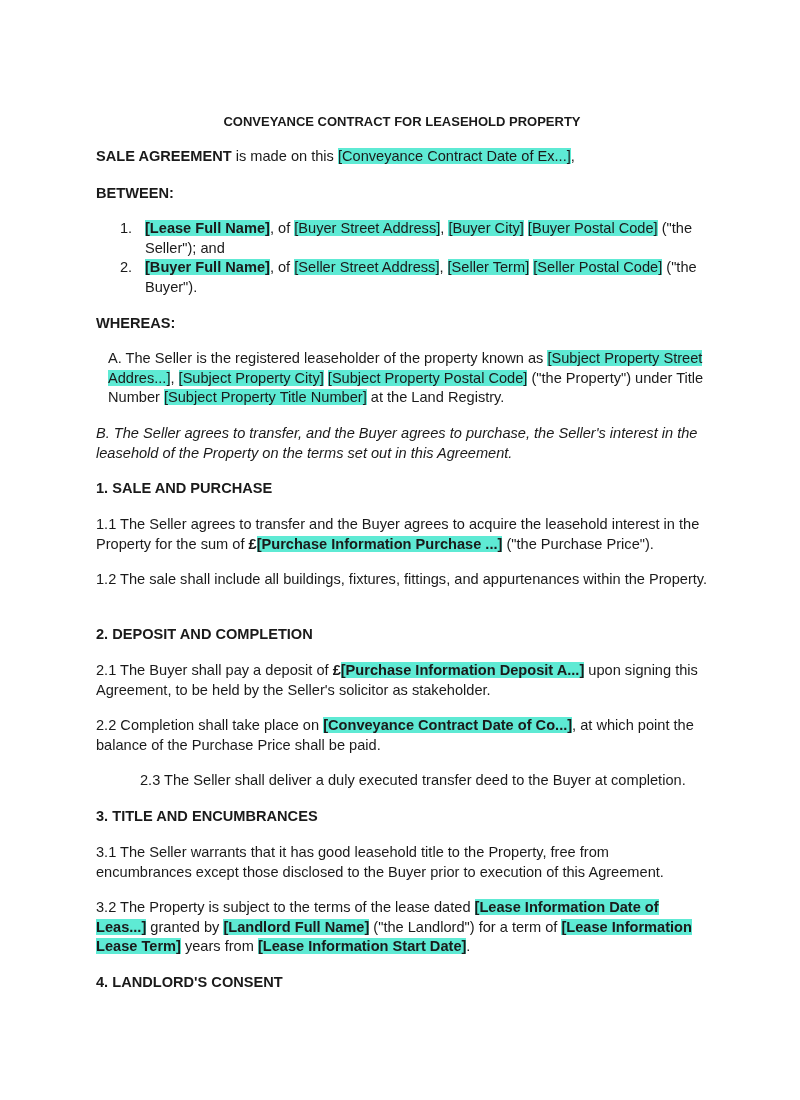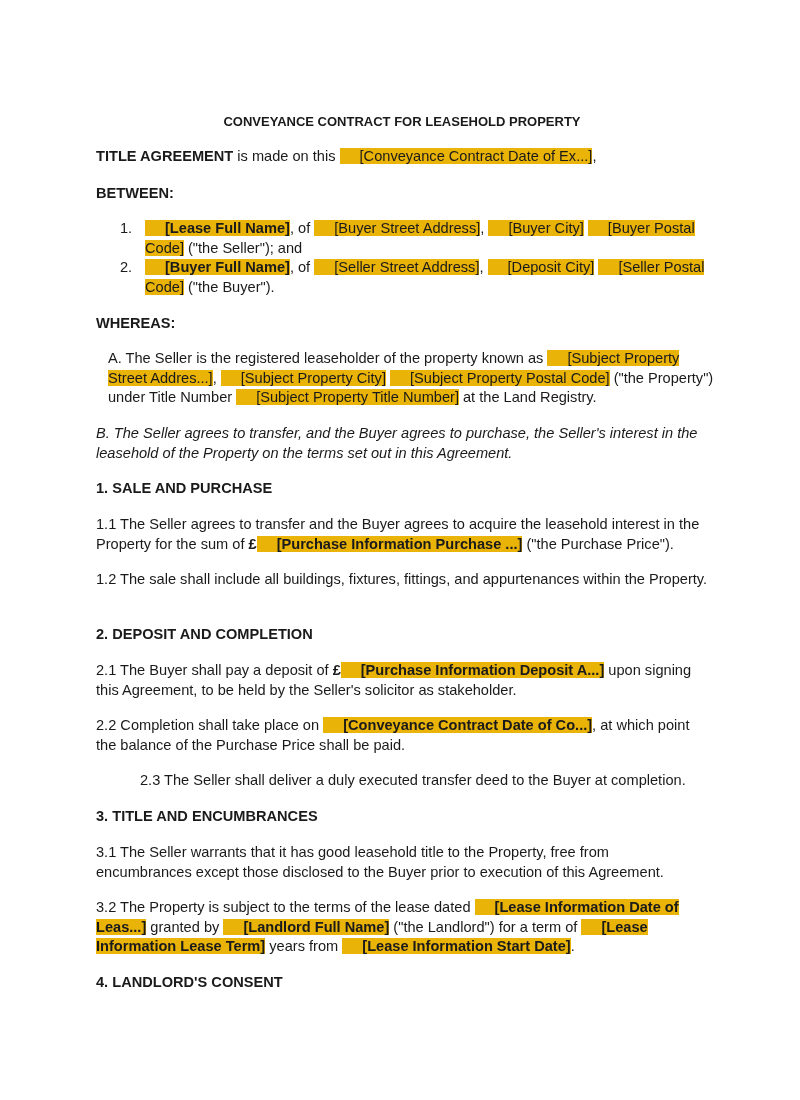--- a/index.html
+++ b/index.html
@@ -31,21 +31,21 @@
       text-align: center;
       font-weight: bold;
       font-size: 13px;
     }
     .block {
       position: absolute;
       left: 0;
       width: 612px;
     }
     .b { font-weight: bold; }
-    .hl { background: #eab308; padding-left: 20px; }
+    .hl { background: #5eead4; }
     .hl.b { font-weight: bold; }
     .heading { font-weight: bold; }
     ol.parties {
       margin: 0;
       padding: 0;
       list-style: none;
     }
     ol.parties li {
       position: relative;
       padding-left: 49px;
@@ -57,32 +57,32 @@
     }
   </style>
 </head>
 <body>
 
 <div class="page">
 
   <div class="title">CONVEYANCE CONTRACT FOR LEASEHOLD PROPERTY</div>
 
   <div class="block" style="top:147px;">
-    <span class="b">TITLE AGREEMENT</span><span> is made on this </span><span class="hl">[Conveyance Contract Date of Ex...]</span><span>,</span>
+    <span class="b">SALE AGREEMENT</span><span> is made on this </span><span class="hl">[Conveyance Contract Date of Ex...]</span><span>,</span>
   </div>
 
   <div class="block heading" style="top:184px;">BETWEEN:</div>
 
   <div class="block" style="top:219px;">
     <ol class="parties">
       <li>
         <span class="num">1.</span><span class="hl b">[Lease Full Name]</span><span>, of </span><span class="hl">[Buyer Street Address]</span><span>, </span><span class="hl">[Buyer City]</span><span> </span><span class="hl">[Buyer Postal Code]</span><span> ("the Seller"); and</span>
       </li>
       <li>
-        <span class="num">2.</span><span class="hl b">[Buyer Full Name]</span><span>, of </span><span class="hl">[Seller Street Address]</span><span>, </span><span class="hl">[Deposit City]</span><span> </span><span class="hl">[Seller Postal Code]</span><span> ("the Buyer").</span>
+        <span class="num">2.</span><span class="hl b">[Buyer Full Name]</span><span>, of </span><span class="hl">[Seller Street Address]</span><span>, </span><span class="hl">[Seller Term]</span><span> </span><span class="hl">[Seller Postal Code]</span><span> ("the Buyer").</span>
       </li>
     </ol>
   </div>
 
   <div class="block heading" style="top:314px;">WHEREAS:</div>
 
   <div class="block" style="top:349px;margin-left:12px;">
     <span>A. The Seller is the registered leaseholder of the property known as </span><span class="hl">[Subject Property Street Addres...]</span><span>, </span><span class="hl">[Subject Property City]</span><span> </span><span class="hl">[Subject Property Postal Code]</span><span> ("the Property") under Title Number </span><span class="hl">[Subject Property Title Number]</span><span> at the Land Registry.</span>
   </div>
 

